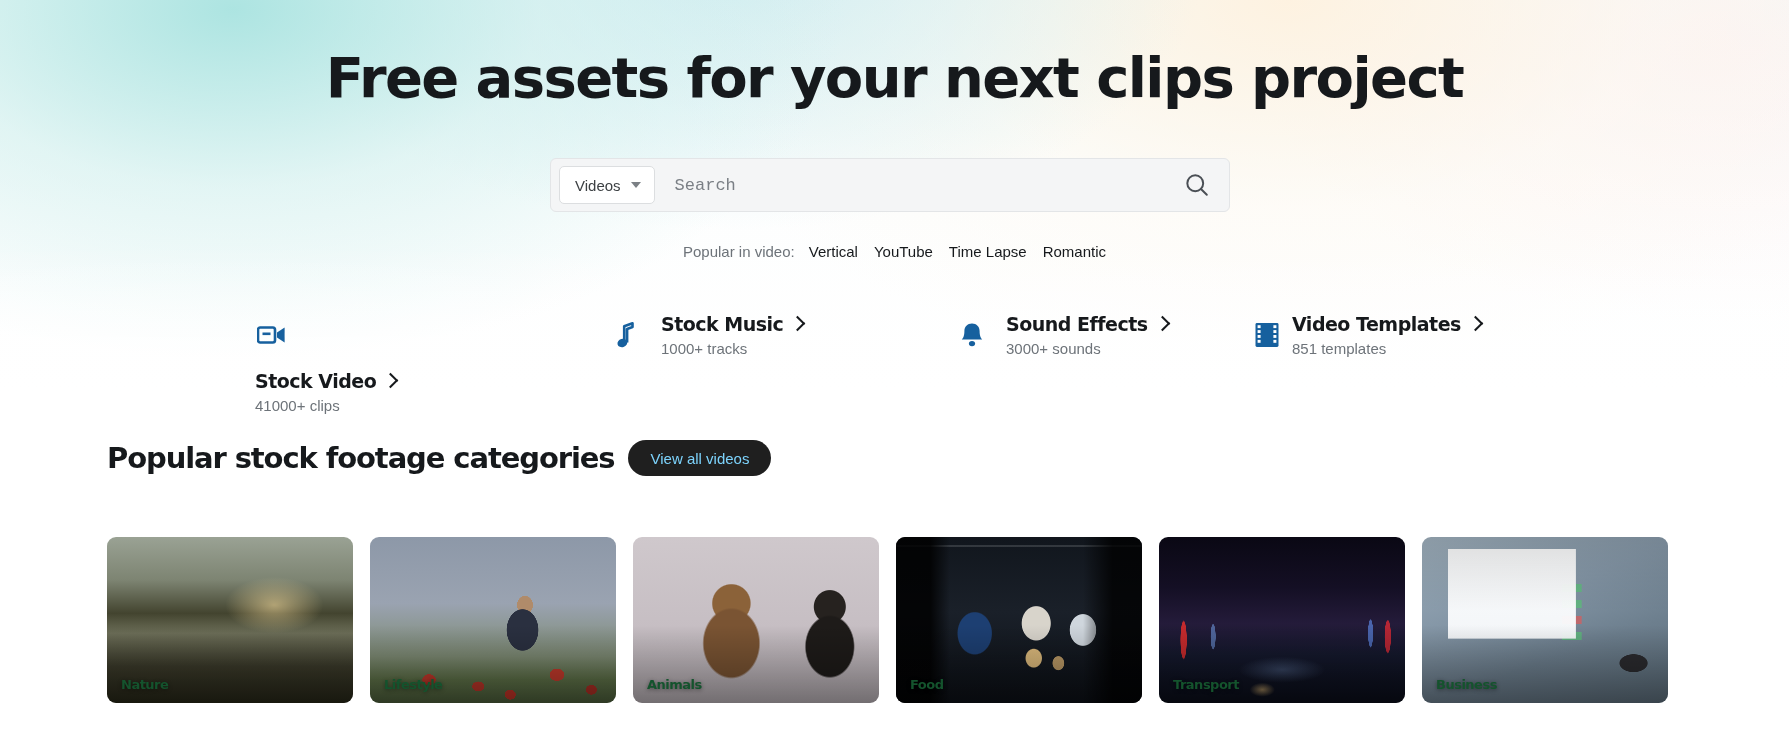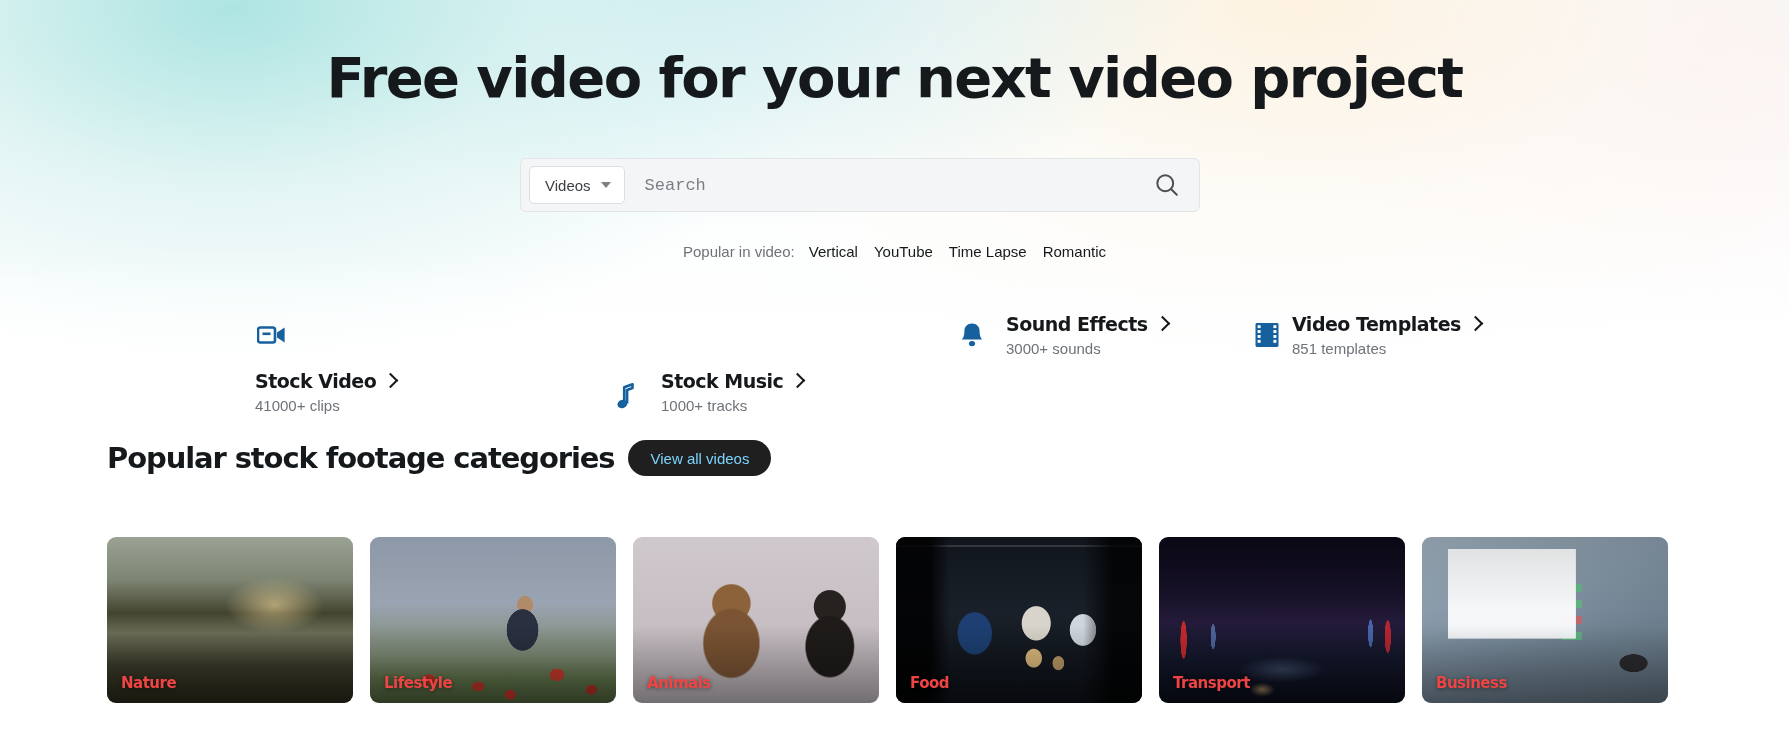--- a/index.html
+++ b/index.html
@@ -45,21 +45,21 @@
     font-size: 56px;
     font-weight: 700;
     letter-spacing: -1.6px;
     color: #16191c;
     line-height: 1.08;
   }
 
   
   .search-wrap {
     position: absolute;
-    left: 520px; top: 158px;
+    left: 550px; top: 158px;
     width: 680px; height: 54px;
   }
   .search-bar {
     position: relative;
     width: 680px; height: 54px;
     background: #f4f5f6;
     border: 1px solid #e3e5e7;
     border-radius: 6px;
     display: flex;
     align-items: center;
@@ -122,21 +122,21 @@
 
   
   .stats-row {
     position: absolute;
     left: 0; right: 0; top: 313px;
     display: flex;
     padding: 0 110px 0 255px;
   }
   .stat { display: flex; align-items: flex-start; gap: 17px; flex: 0 0 auto; }
   .stat.s1 { width: 355px; flex-direction: column; }
-  .stat.s2 { width: 345px; align-items: flex-end; }
+  .stat.s2 { width: 345px; }
   .stat.s3 { width: 295px; }
   .stat.s4 { width: 300px; gap: 8px; }
   .stat-icon { flex: none; width: 34px; height: 40px; display: flex; align-items: center; justify-content: center; padding-top: 4px; }
   .stat-text { display: flex; flex-direction: column; gap: 5px; }
   .stat-title {
     display: flex; align-items: center; gap: 9px;
     font-family: "DejaVu Sans", sans-serif;
     font-size: 19px; font-weight: 700; color: #16191c;
     letter-spacing: -0.5px;
     cursor: pointer;
@@ -184,21 +184,21 @@
     flex: none;
   }
   .card-img { position: absolute; inset: 0; }
   .card-shade {
     position: absolute; left: 0; right: 0; bottom: 0; height: 78px;
     background: linear-gradient(180deg, rgba(0,0,0,0) 0%, rgba(0,0,0,0.38) 100%);
   }
   .card-label {
     position: absolute; left: 14px; bottom: 11px;
     font-family: "DejaVu Sans", sans-serif;
-    font-size: 15px; font-weight: 700; color: #ef4444;
+    font-size: 13px; font-weight: 700; color: #14532d;
     letter-spacing: -0.5px;
     text-shadow: 0 1px 4px rgba(0,0,0,0.45);
   }
 
   
   .img-nature {
     background:
       linear-gradient(105deg, rgba(255,255,255,0.10) 0 1px, rgba(0,0,0,0) 1px 14px),
       linear-gradient(78deg, rgba(230,220,190,0.12) 0 1px, rgba(0,0,0,0) 1px 22px),
       radial-gradient(70px 40px at 68% 41%, rgba(255,226,160,0.55), rgba(0,0,0,0) 70%),
@@ -263,21 +263,21 @@
 
 <div class="page">
 
   <div class="hero">
     <div class="hero-bg"></div>
     <div class="hero-fade"></div>
   </div>
 
   <div class="hero-inner">
 
-    <h1 class="hero-title">Free video for your next video project</h1>
+    <h1 class="hero-title">Free assets for your next clips project</h1>
 
     <div class="search-wrap">
       <div class="search-bar">
 
         <div class="search-scope">
           <span class="search-scope-label">Videos</span>
           <span class="caret"></span>
         </div>
 
         <input class="search-input" type="text" placeholder="Search" style="">

